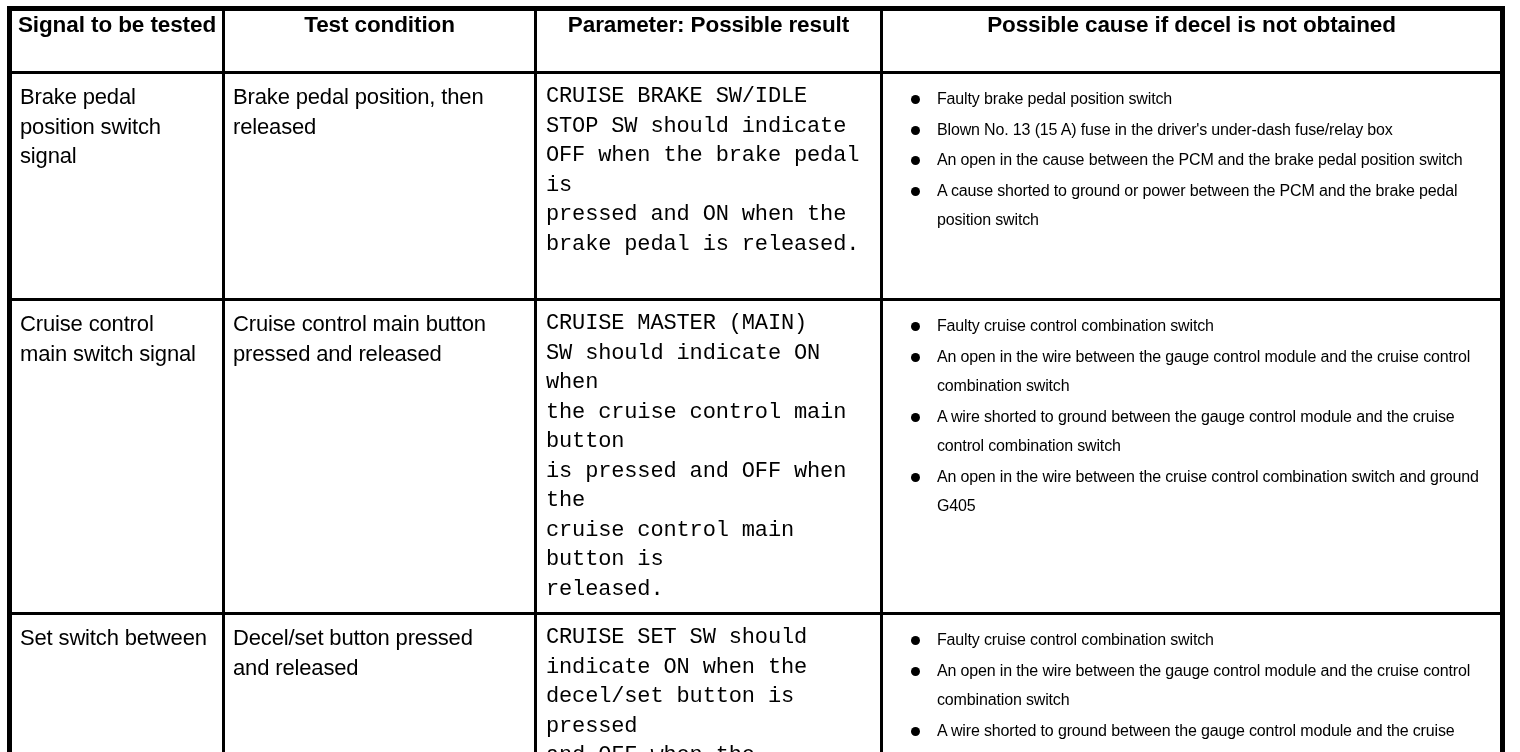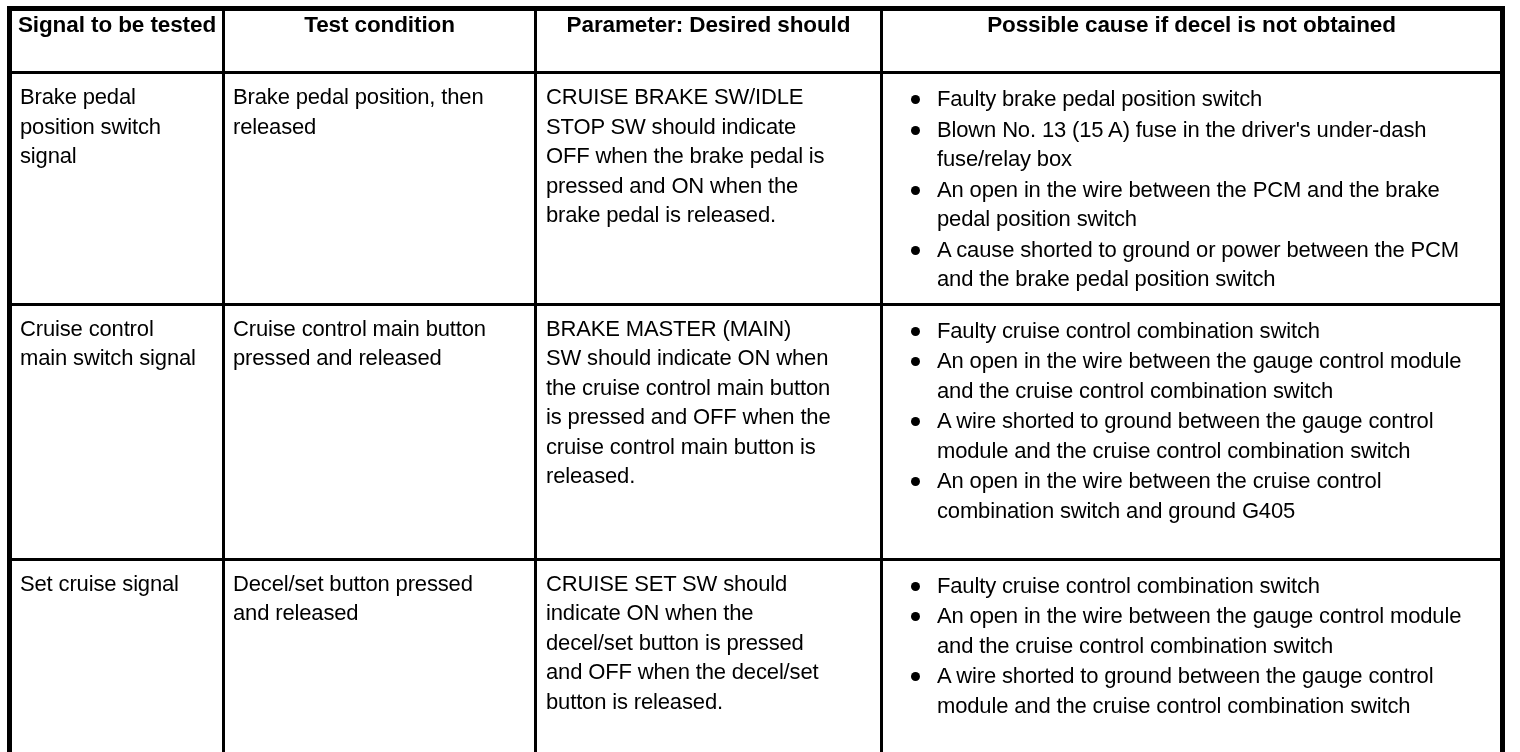--- a/index.html
+++ b/index.html
@@ -62,33 +62,34 @@
     line-height: 29.5px;
     font-weight: normal;
     letter-spacing: -0.15px;
   }
   .cell-text {
     padding: 8px 6px 8px 8px;
     white-space: pre-line;
   }
   .cell-text.col3 {
     padding-left: 9px;
+    font-family: Liberation Mono, monospace;
   }
 
   
   ul.cause-list {
     list-style: none;
     margin: 0;
     padding: 10px 8px 8px 0;
   }
   ul.cause-list li {
     position: relative;
     padding-left: 54px;
     margin: 0 0 1px 0;
-    font-size: 22px;
+    font-size: 16px;
     line-height: 29.5px;
     letter-spacing: -0.15px;
   }
   ul.cause-list li .bullet-dot {
     position: absolute;
     left: 28px;
     top: 11px;
     width: 9px;
     height: 9px;
     background: #000000;
@@ -109,21 +110,21 @@
       <col class="c1">
       <col class="c2">
       <col class="c3">
       <col class="c4">
     </colgroup>
     <thead>
       <tr>
         <th>Signal to be
 tested</th>
         <th>Test condition</th>
-        <th>Parameter: Desired should</th>
+        <th>Parameter: Possible result</th>
         <th>Possible cause if decel is not obtained</th>
       </tr>
     </thead>
     <tbody>
 
       <tr class="row-1">
         <td>
           <div class="cell-text">Brake pedal
 position switch
 signal</div>
@@ -136,56 +137,56 @@
           <div class="cell-text col3">CRUISE BRAKE SW/IDLE
 STOP SW should indicate
 OFF when the brake pedal is
 pressed and ON when the
 brake pedal is released.</div>
         </td>
         <td>
           <ul class="cause-list">
             <li><span class="bullet-dot"></span><span>Faulty brake pedal position switch</span></li>
             <li><span class="bullet-dot"></span><span>Blown No. 13 (15 A) fuse in the driver's under-dash   fuse/relay box</span></li>
-            <li><span class="bullet-dot"></span><span>An open in the wire between the PCM and the brake pedal position switch</span></li>
+            <li><span class="bullet-dot"></span><span>An open in the cause between the PCM and the brake pedal position switch</span></li>
             <li><span class="bullet-dot"></span><span>A cause shorted to ground or power between the PCM and the brake pedal position switch</span></li>
           </ul>
         </td>
       </tr>
 
       <tr class="row-2">
         <td>
           <div class="cell-text">Cruise control
 main switch signal</div>
         </td>
         <td>
           <div class="cell-text">Cruise control main button
 pressed and released</div>
         </td>
         <td>
-          <div class="cell-text col3">BRAKE MASTER (MAIN)
+          <div class="cell-text col3">CRUISE MASTER (MAIN)
 SW should indicate ON when
 the cruise control main button
 is pressed and OFF when the
 cruise control main button is
 released.</div>
         </td>
         <td>
           <ul class="cause-list">
             <li><span class="bullet-dot"></span><span>Faulty cruise control combination switch</span></li>
             <li><span class="bullet-dot"></span><span>An open in the wire between the gauge control module and the cruise control combination switch</span></li>
             <li><span class="bullet-dot"></span><span>A wire shorted to ground between the gauge control module and the cruise control combination switch</span></li>
             <li><span class="bullet-dot"></span><span>An open in the wire between the cruise control combination switch and ground G405</span></li>
           </ul>
         </td>
       </tr>
 
       <tr class="row-3">
         <td>
-          <div class="cell-text">Set cruise signal</div>
+          <div class="cell-text">Set switch between</div>
         </td>
         <td>
           <div class="cell-text">Decel/set button pressed
 and released</div>
         </td>
         <td>
           <div class="cell-text col3">CRUISE SET SW should
 indicate ON when the
 decel/set button is pressed
 and OFF when the decel/set

